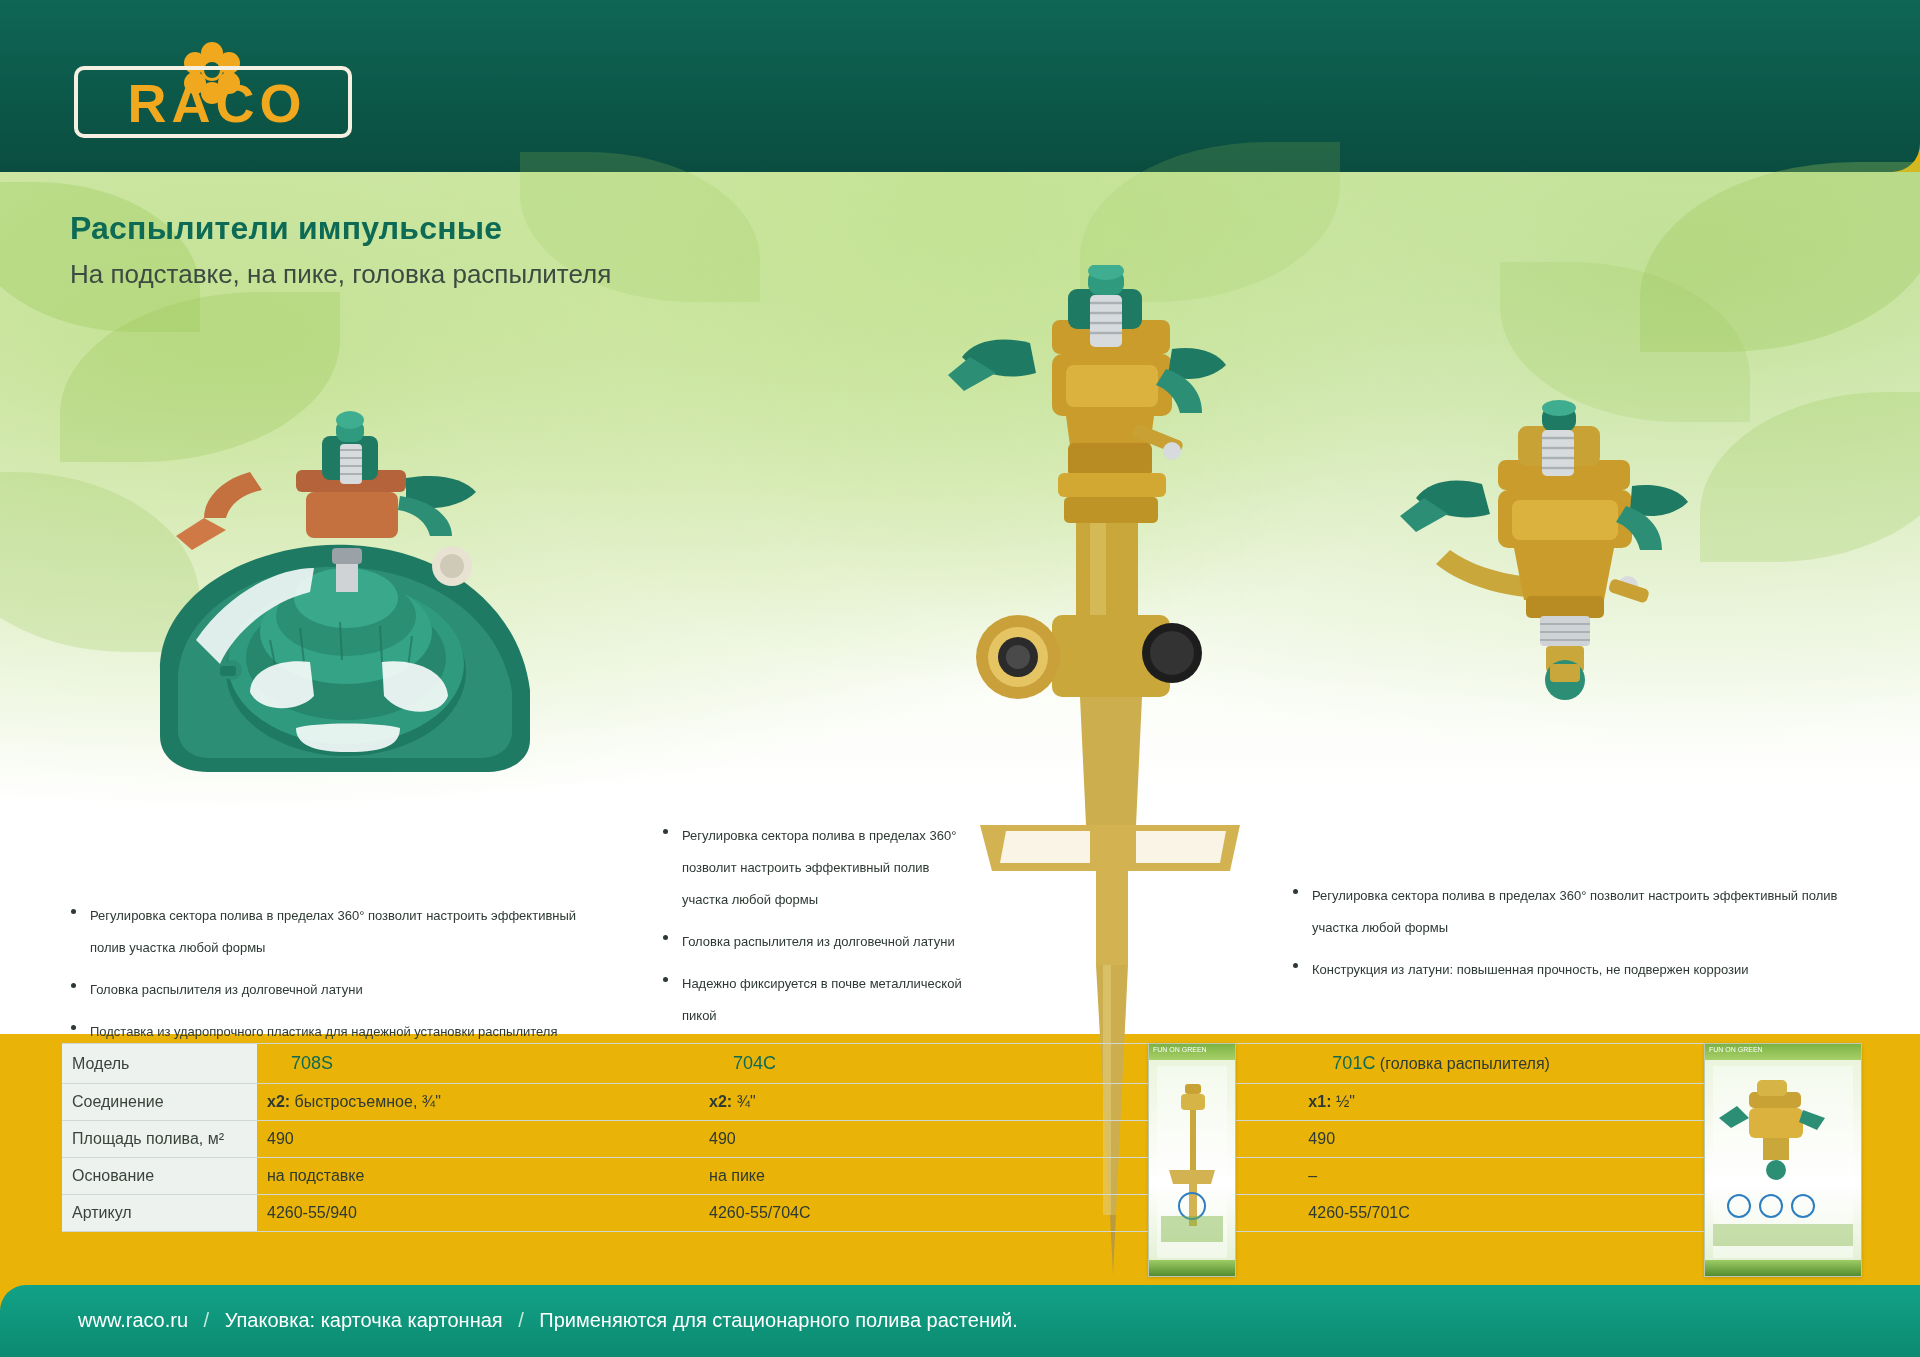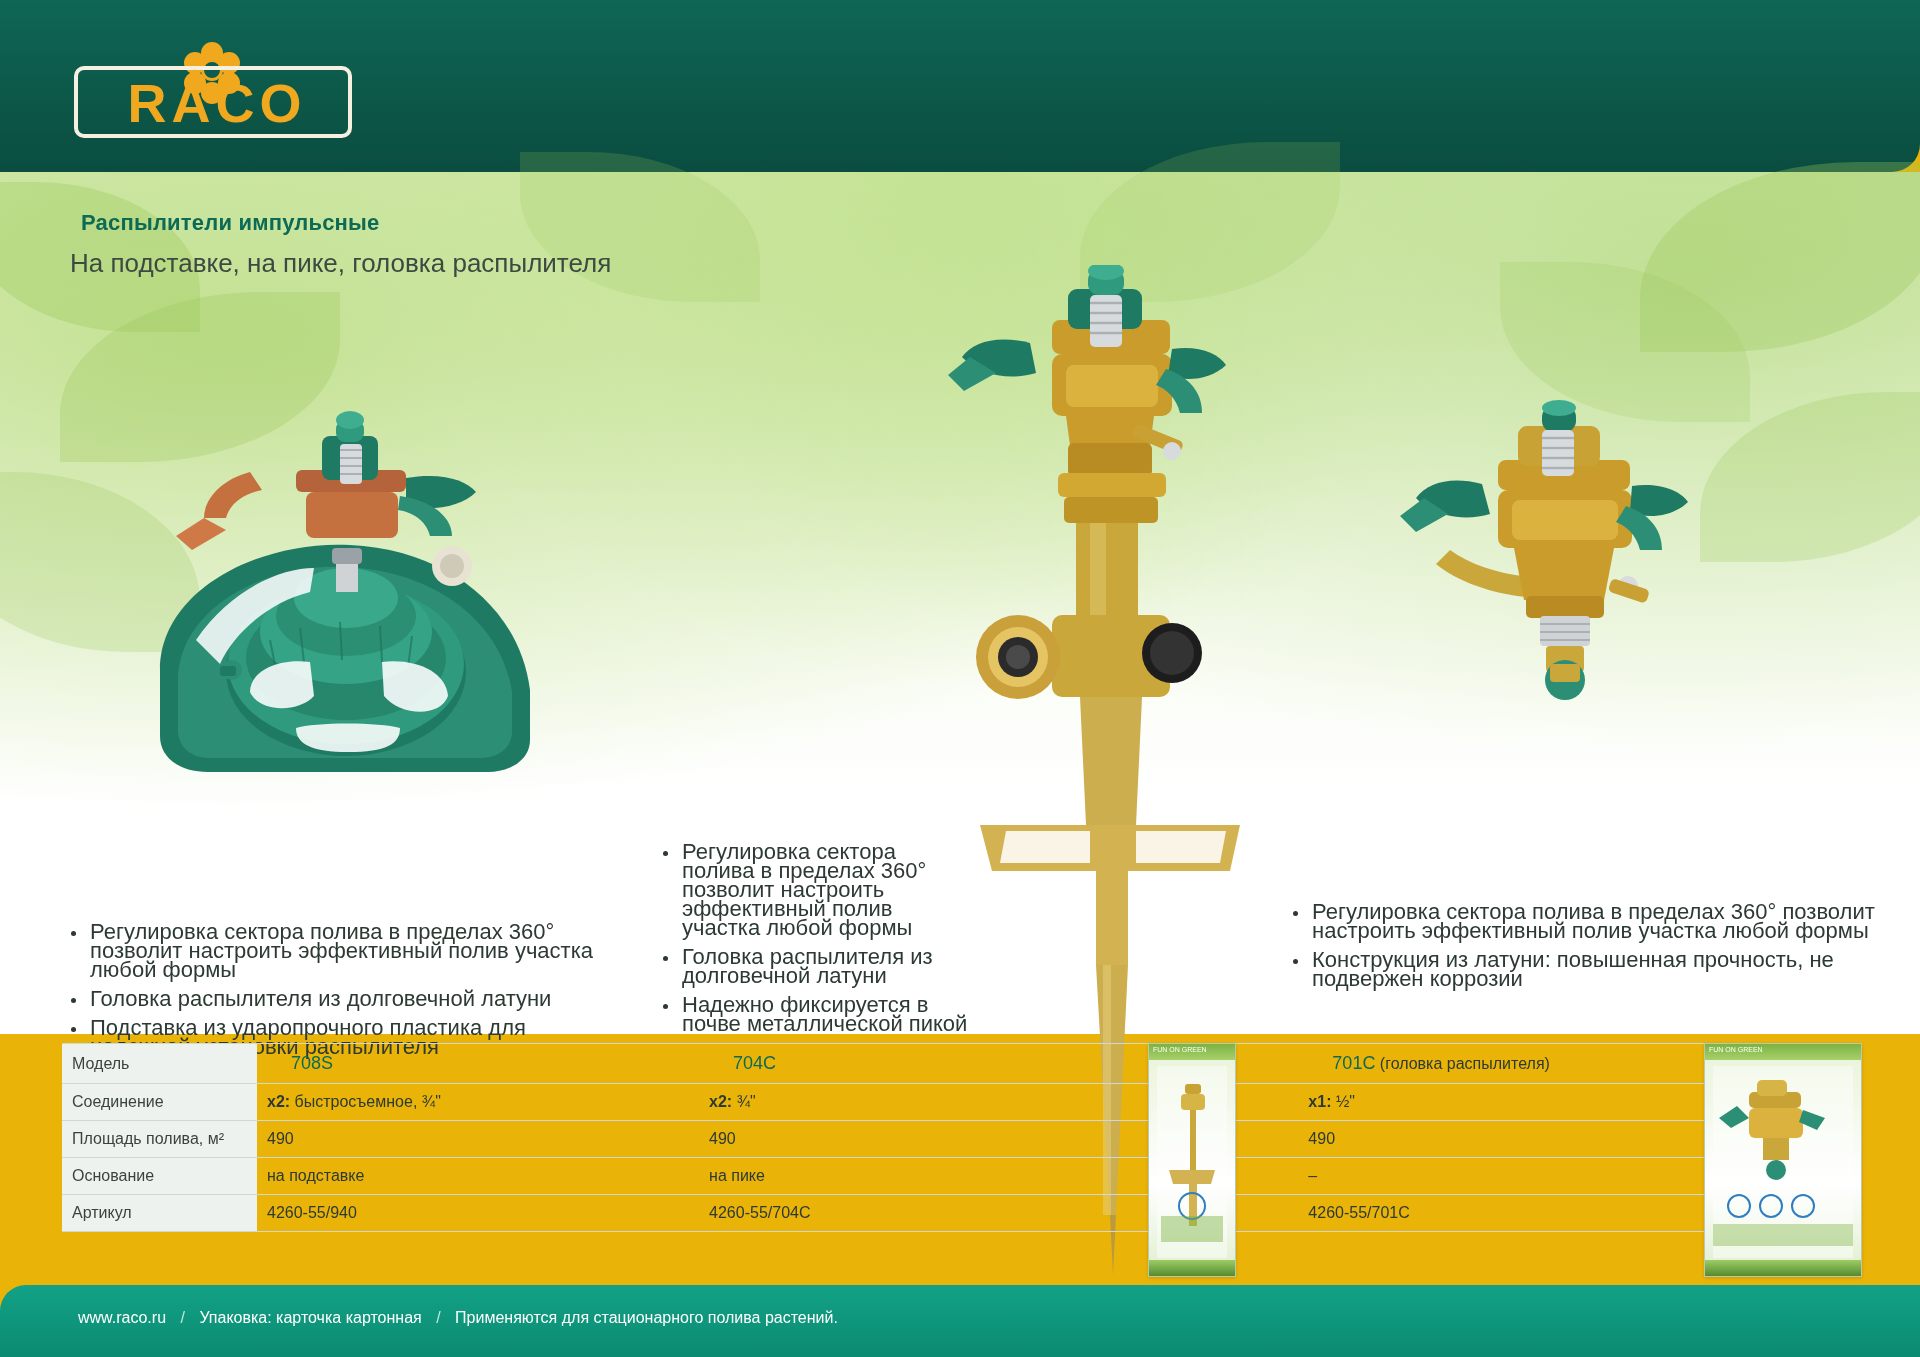--- a/index.html
+++ b/index.html
@@ -111,44 +111,43 @@
     border-radius: 72% 0 72% 0;
   }
   .titles {
     position: absolute;
     left: 70px;
     top: 210px;
     z-index: 4;
   }
   .title-main {
     color: #0d6a55;
-    font-size: 22px;
+    font-size: 32px;
     font-weight: bold;
-    margin: 0 0 12px 11px;
+    margin: 0 0 12px 0;
     letter-spacing: 0.2px;
   }
   .title-sub {
     color: #3d4a42;
     font-size: 26px;
     font-weight: normal;
     margin: 0;
   }
   
   .product-img {
     position: absolute;
     z-index: 3;
   }
   
   .bullets {
     position: absolute;
     z-index: 5;
     color: #2d3a33;
-    font-size: 22px;
-    line-height: 19px;
-    margin-top: 22px;
+    font-size: 13px;
+    line-height: 32px;
   }
   .bullets ul {
     margin: 0;
     padding: 0;
     list-style: none;
   }
   .bullets li {
     position: relative;
     padding-left: 22px;
     margin-bottom: 10px;
@@ -225,21 +224,21 @@
     background: #0d9b7f;
     background: linear-gradient(180deg, #12a287 0%, #0b8a70 100%);
     border-top-left-radius: 26px;
     z-index: 8;
   }
   .footer-text {
     position: absolute;
     left: 78px;
     top: 24px;
     color: #ffffff;
-    font-size: 16px;
+    font-size: 20px;
   }
   .footer-text span.sep {
     padding: 0 10px;
     color: #bfe9dc;
   }
   
   .packshot {
     position: absolute;
     z-index: 7;
     border: 1px solid #b9c9b4;

